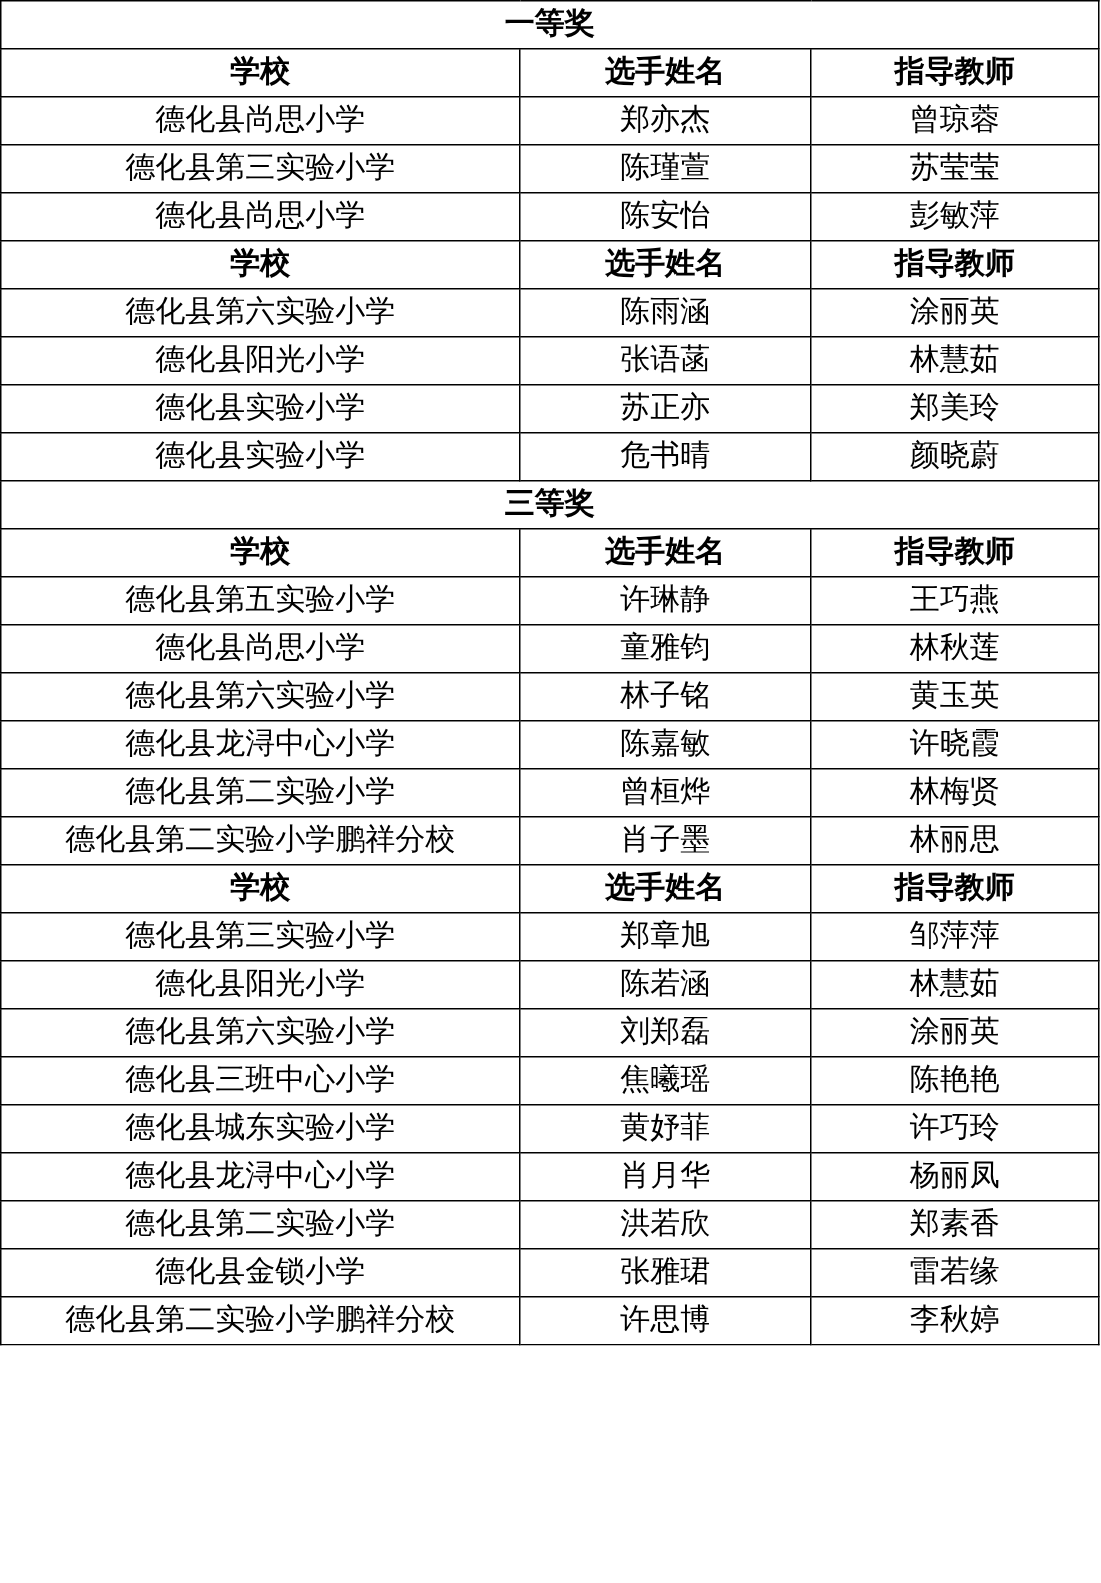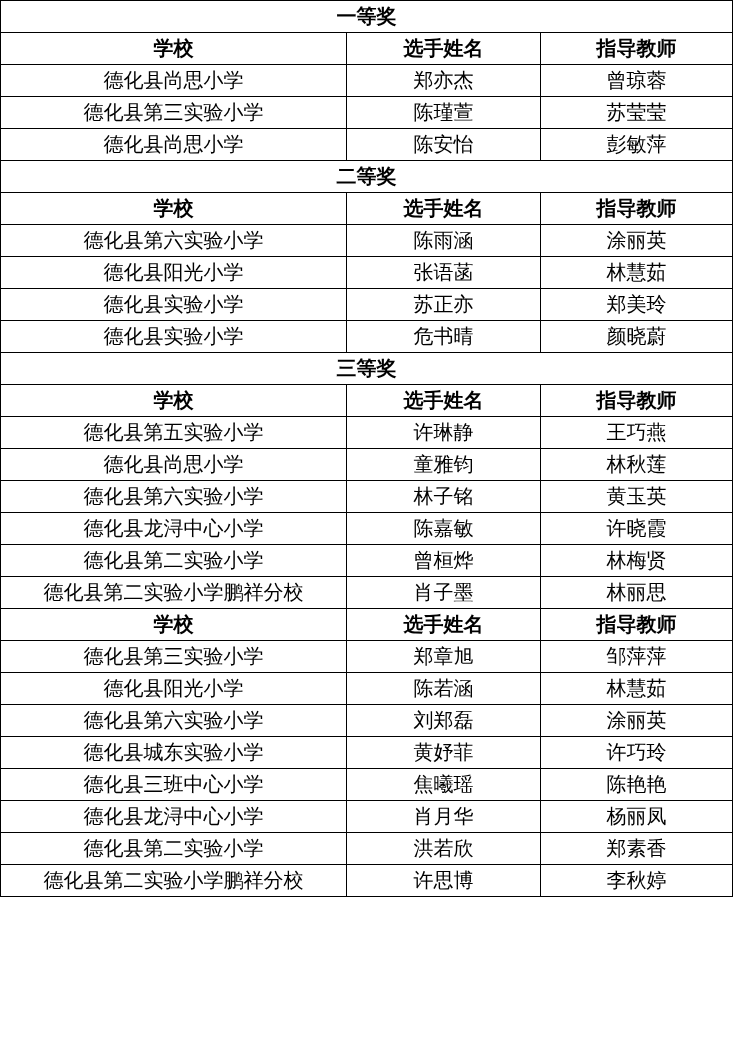--- a/index.html
+++ b/index.html
@@ -70,23 +70,20 @@
       </tr>
       <tr class="data-row">
         <td>德化县第三实验小学</td>
         <td>陈瑾萱</td>
         <td>苏莹莹</td>
       </tr>
       <tr class="data-row">
         <td>德化县尚思小学</td>
         <td>陈安怡</td>
         <td>彭敏萍</td>
-      </tr>
-      <tr class="section-row">
-        <td colspan="3">二等奖</td>
       </tr>
       <tr class="header-row">
         <td>学校</td>
         <td>选手姓名</td>
         <td>指导教师</td>
       </tr>
       <tr class="data-row">
         <td>德化县第六实验小学</td>
         <td>陈雨涵</td>
         <td>涂丽英</td>
@@ -158,38 +155,43 @@
         <td>德化县阳光小学</td>
         <td>陈若涵</td>
         <td>林慧茹</td>
       </tr>
       <tr class="data-row">
         <td>德化县第六实验小学</td>
         <td>刘郑磊</td>
         <td>涂丽英</td>
       </tr>
       <tr class="data-row">
+        <td>德化县三班中心小学</td>
+        <td>焦曦瑶</td>
+        <td>陈艳艳</td>
+      </tr>
+      <tr class="data-row">
         <td>德化县城东实验小学</td>
         <td>黄妤菲</td>
         <td>许巧玲</td>
-      </tr>
-      <tr class="data-row">
-        <td>德化县三班中心小学</td>
-        <td>焦曦瑶</td>
-        <td>陈艳艳</td>
       </tr>
       <tr class="data-row">
         <td>德化县龙浔中心小学</td>
         <td>肖月华</td>
         <td>杨丽凤</td>
       </tr>
       <tr class="data-row">
         <td>德化县第二实验小学</td>
         <td>洪若欣</td>
         <td>郑素香</td>
       </tr>
       <tr class="data-row">
+        <td>德化县金锁小学</td>
+        <td>张雅珺</td>
+        <td>雷若缘</td>
+      </tr>
+      <tr class="data-row">
         <td>德化县第二实验小学鹏祥分校</td>
         <td>许思博</td>
         <td>李秋婷</td>
       </tr>
     </tbody>
 </table>
 
 </body></html>

